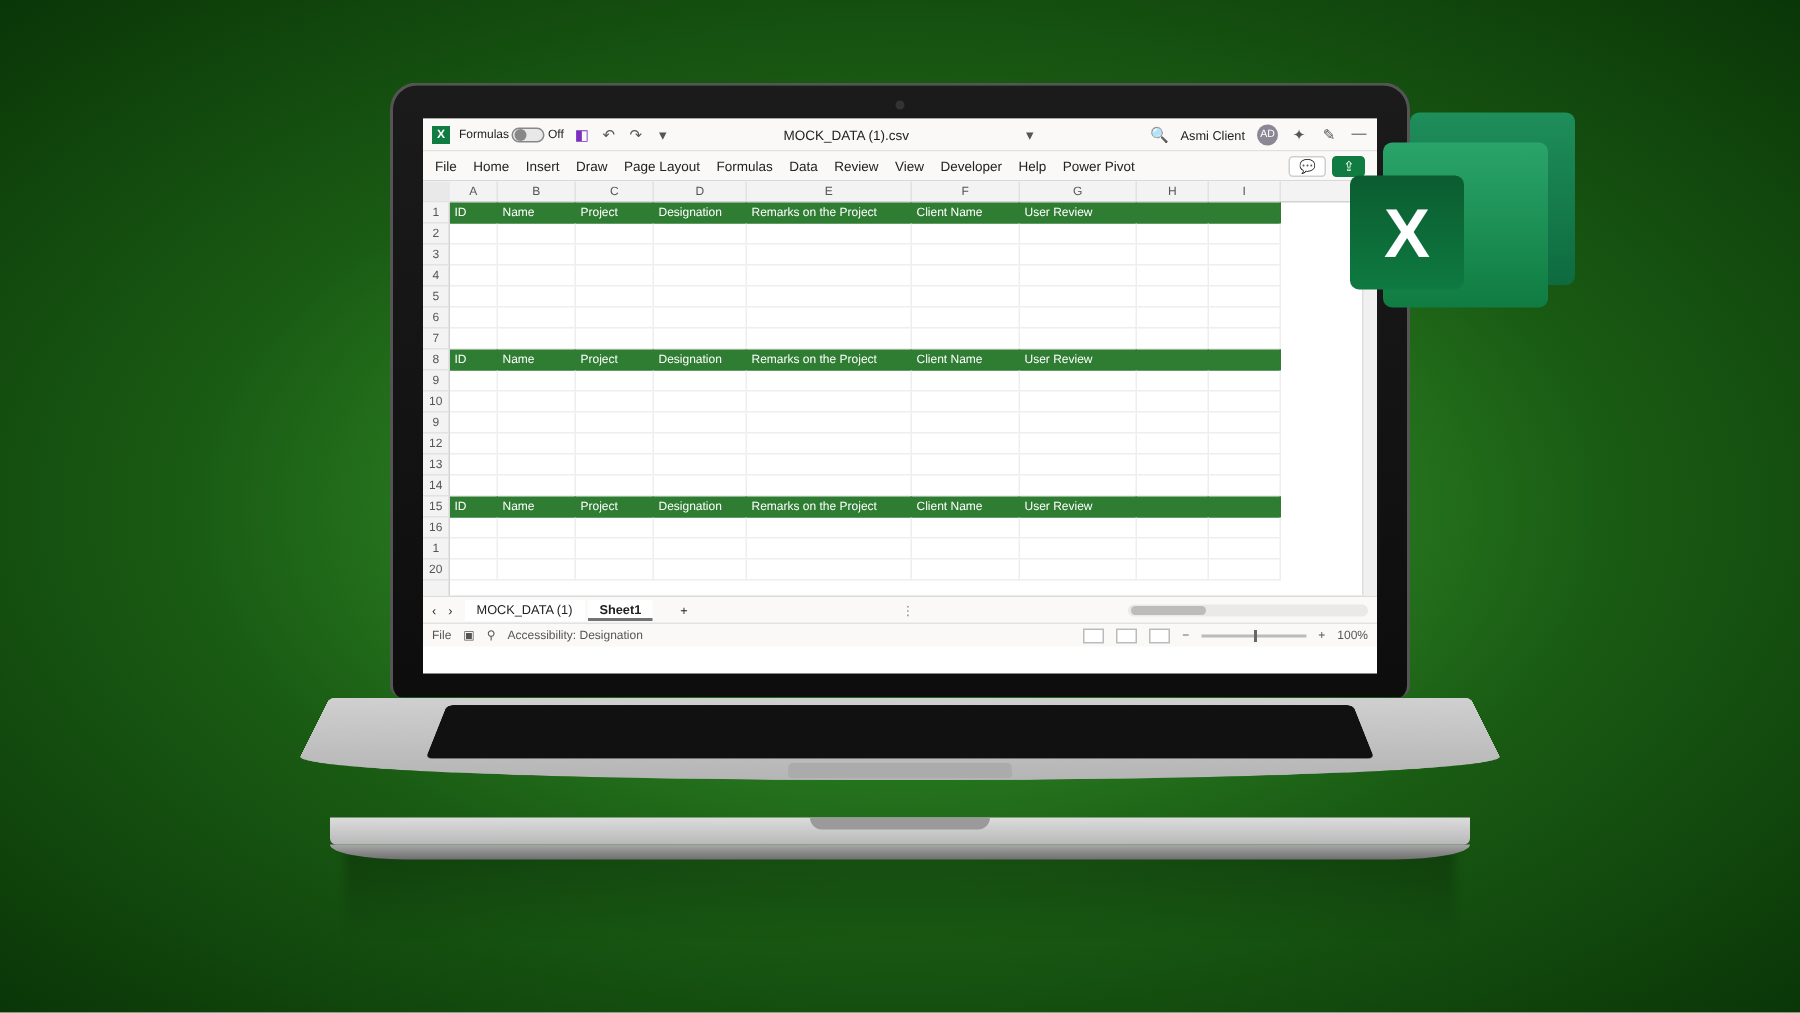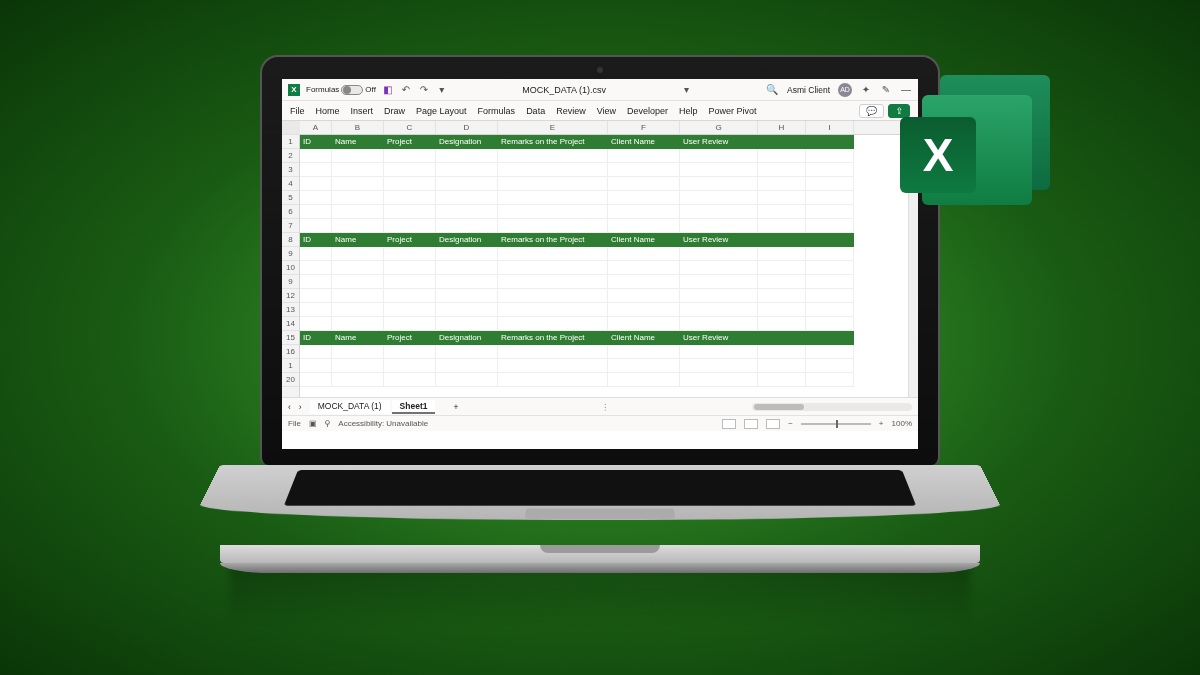--- a/index.html
+++ b/index.html
@@ -639,21 +639,21 @@
         <span style="margin-left:auto; color:#888;">⋮</span>
         <div class="hscroll">
           <div class="hthumb"></div>
         </div>
       </div>
 
       <div class="statusbar">
         <span>File</span>
         <span>▣</span>
         <span>⚲</span>
-        <span>Accessibility: Unavailable</span>
+        <span>Accessibility: Designation</span>
         <div class="status-right">
           <span class="viewbtn"></span>
           <span class="viewbtn"></span>
           <span class="viewbtn"></span>
           <span>−</span>
           <div class="zoom-slider"></div>
           <span>+</span>
           <span>100%</span>
         </div>
       </div>

